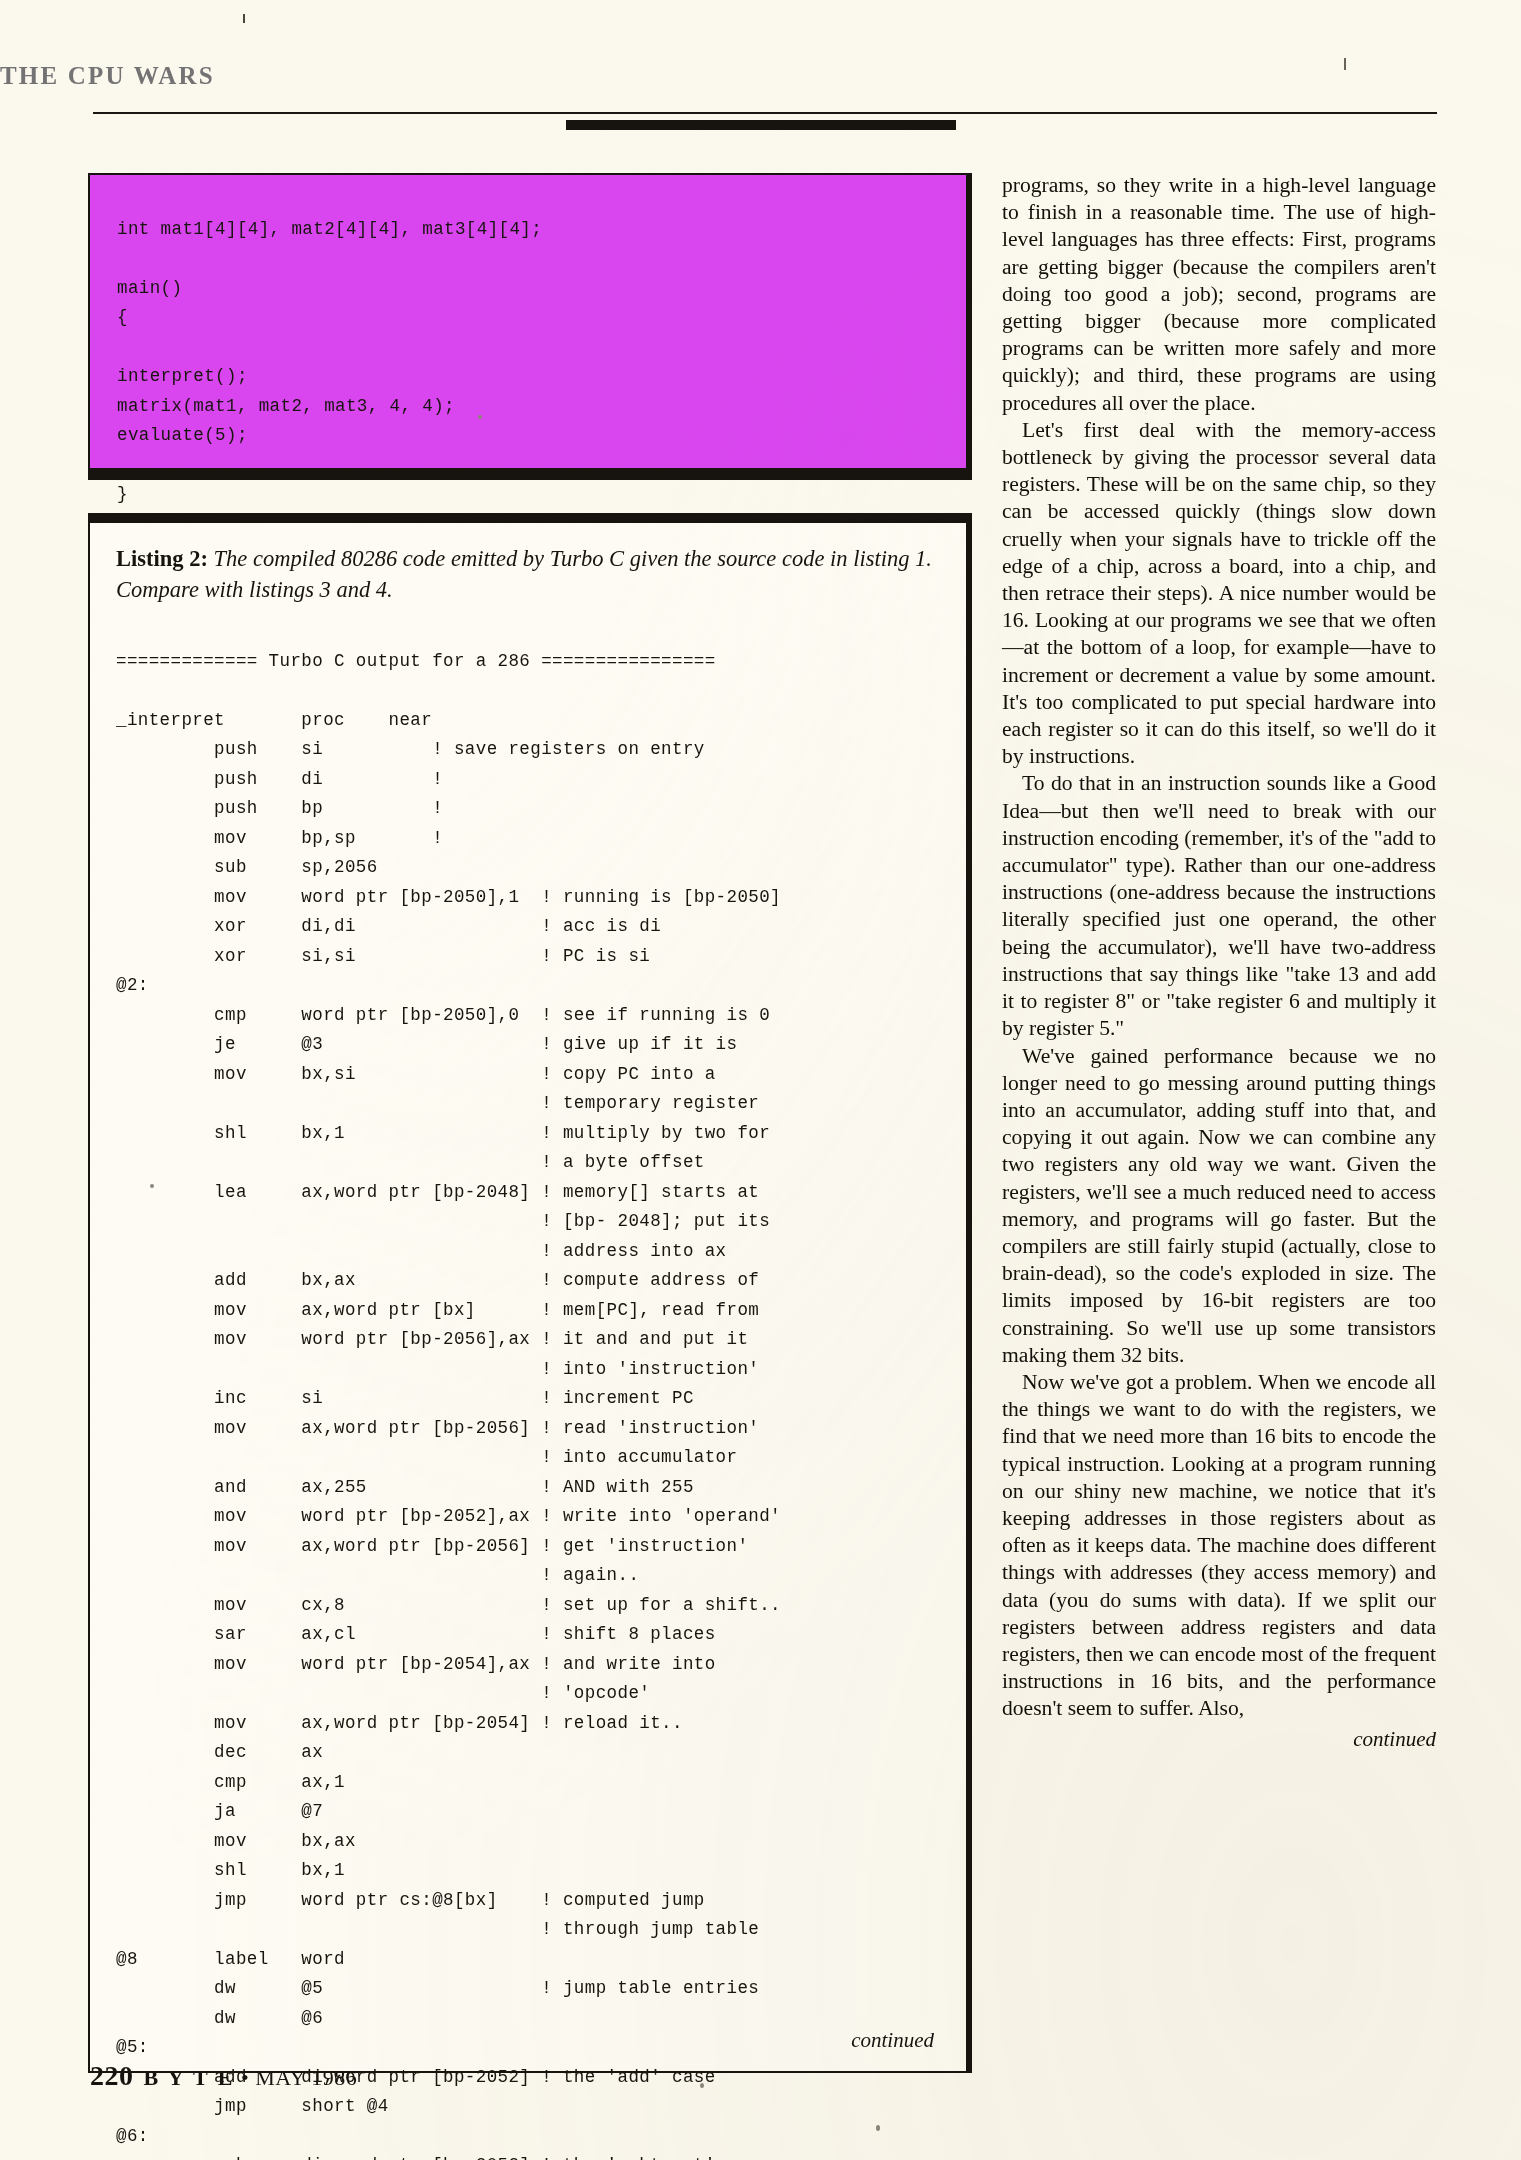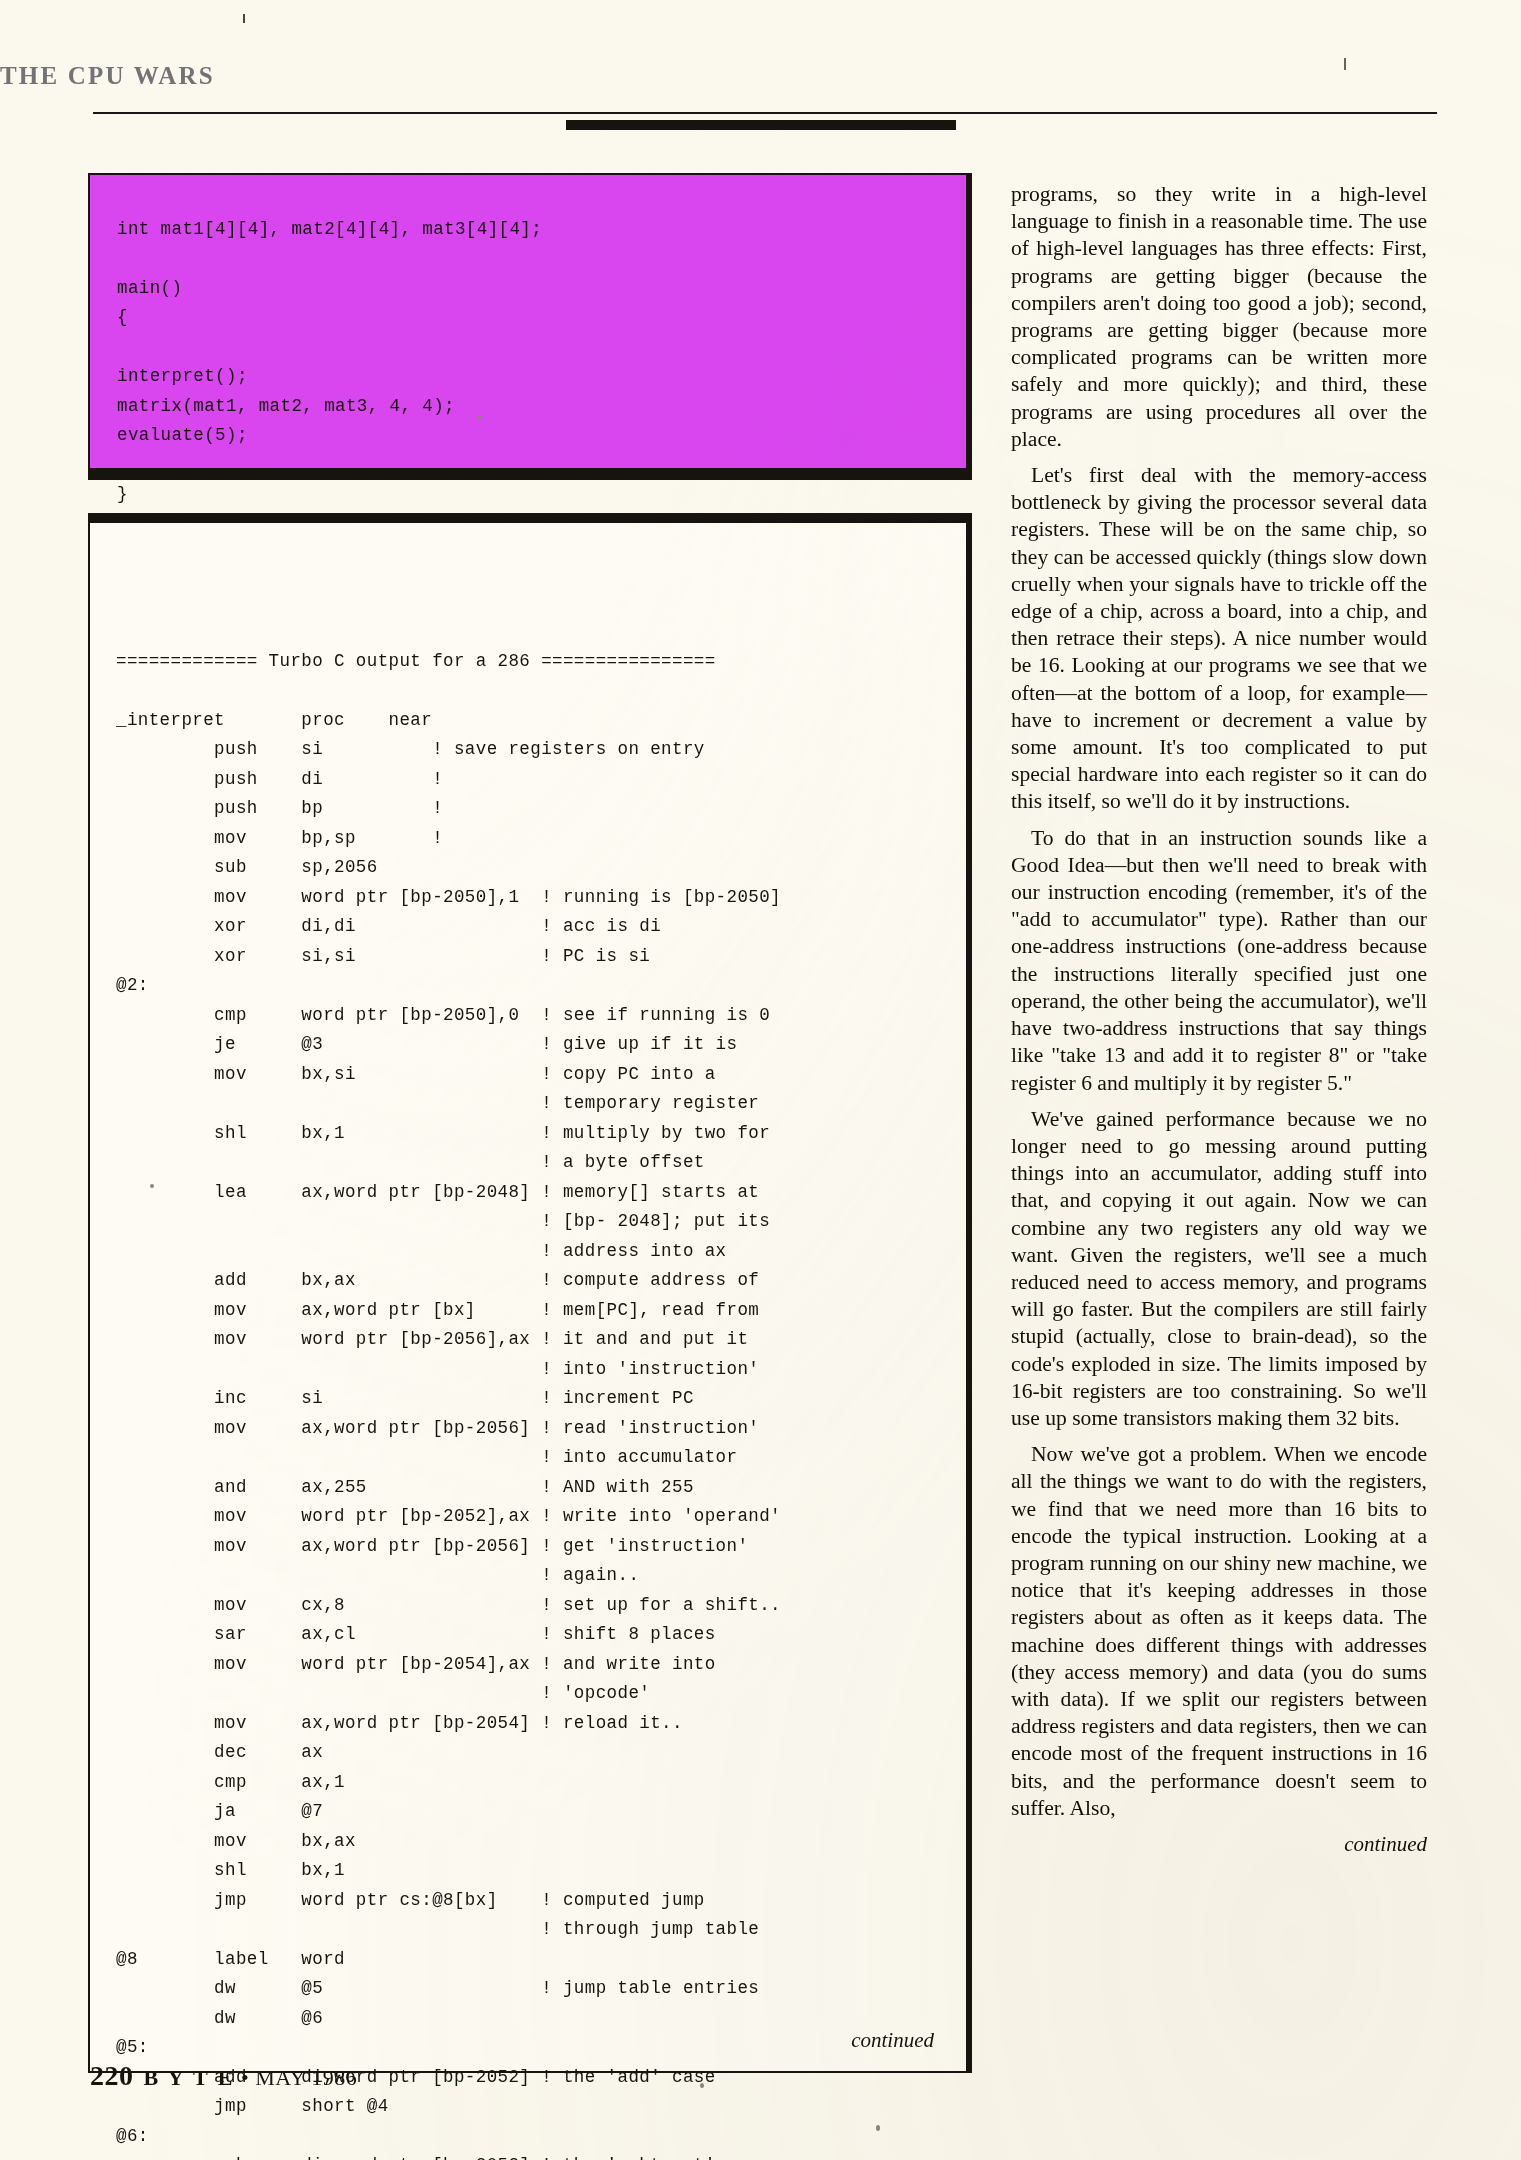--- a/index.html
+++ b/index.html
@@ -153,21 +153,21 @@
     top: 172px;
     width: 434px;
     font-family: "Liberation Serif", serif;
     font-size: 21.6px;
     line-height: 27.2px;
     text-align: justify;
     color: #121009;
     hyphens: none;
   }
   .bodycol p {
-    margin: 9px;
+    margin: 0;
   }
   .bodycol p.ind {
     text-indent: 20px;
   }
   .continued-body {
     text-align: right;
     font-style: italic;
     margin-top: 3px !important;
     font-size: 21px;
   }
@@ -215,20 +215,24 @@
 {
 
 interpret();
 matrix(mat1, mat2, mat3, 4, 4);
 evaluate(5);
 
 }</pre>
   </div>
 
   <div class="listing-2">
+    <div class="caption">
+      <b>Listing 2:</b>
+      <i>The compiled 80286 code emitted by Turbo C given the source code in listing 1. Compare with listings 3 and 4.</i>
+    </div>
     <pre class="code">============= Turbo C output for a 286 ================
 
 _interpret       proc    near
          push    si          ! save registers on entry
          push    di          !
          push    bp          !
          mov     bp,sp       !
          sub     sp,2056
          mov     word ptr [bp-2050],1  ! running is [bp-2050]
          xor     di,di                 ! acc is di

